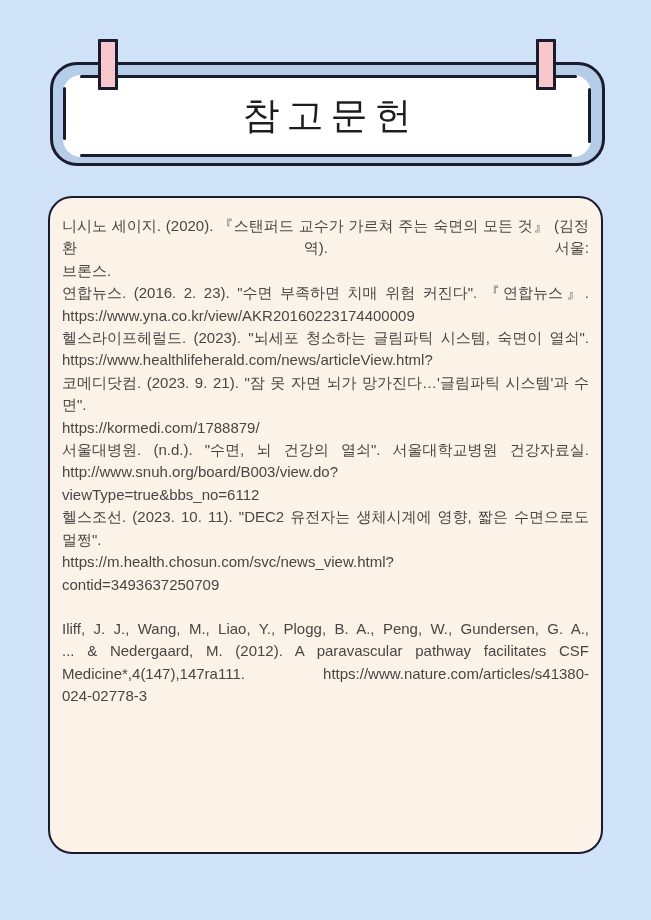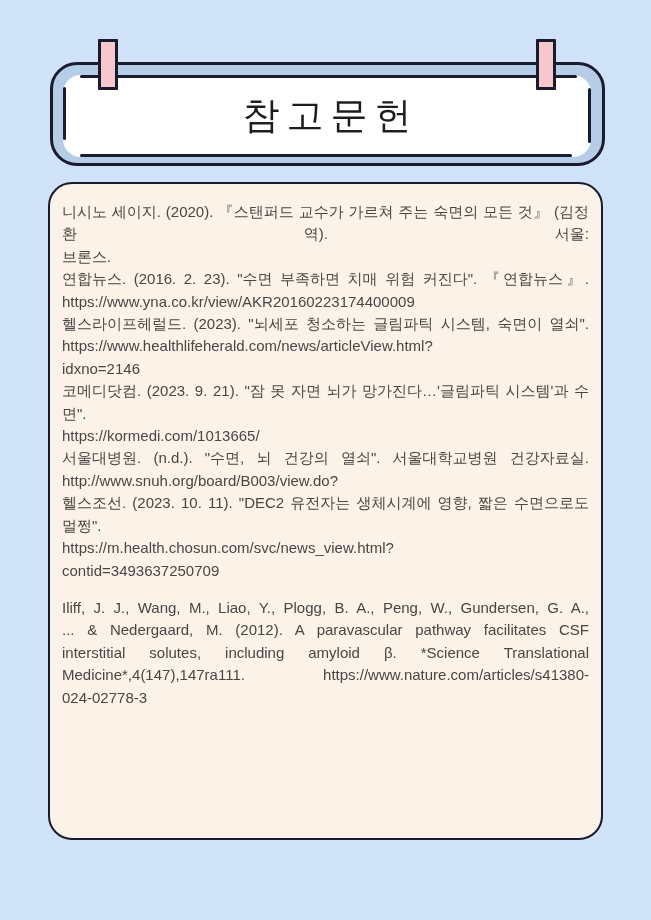--- a/index.html
+++ b/index.html
@@ -52,32 +52,32 @@
     position:absolute;
     width:20px;height:51px;
     background:var(--clip-pink);
     border:3px solid var(--ink);
     border-radius:1px;
   }
   .clip-left{left:98px;top:39px;}
   .clip-right{left:536px;top:39px;}
   
   .refs-panel{
-    position:absolute;left:48px;top:182px;width:555px;height:658px;
+    position:absolute;left:48px;top:196px;width:555px;height:658px;
     background:var(--paper-cream);
     border:2.5px solid var(--ink);
     border-radius:24px;
     padding:17px 12px 12px 12px;
     overflow:hidden;
     color:var(--text-color);
     font-size:15px;
     line-height:22.4px;
   }
   .ref{margin:0;}
-  .ref.gap{margin-top:15px;}
+  .ref.gap{margin-top:22px;}
   .ln{min-height:22.4px;overflow-wrap:break-word;}
   .ln.just{text-align:justify;text-align-last:justify;}
 </style>
 </head>
 <body>
 
 <div class="header-wrap">
   <div class="header-frame"></div>
   <div class="header-panel">
     <div class="page-title">참고문헌</div>
@@ -96,35 +96,34 @@
       <div class="ln just">니시노 세이지. (2020). 『스탠퍼드 교수가 가르쳐 주는 숙면의 모든 것』 (김정환 역). 서울:</div>
       <div class="ln">브론스.</div>
     </div>
     <div class="ref">
       <div class="ln just">연합뉴스. (2016. 2. 23). "수면 부족하면 치매 위험 커진다". 『연합뉴스』.</div>
       <div class="ln">https://www.yna.co.kr/view/AKR20160223174400009</div>
     </div>
     <div class="ref">
       <div class="ln just">헬스라이프헤럴드. (2023). "뇌세포 청소하는 글림파틱 시스템, 숙면이 열쇠".</div>
       <div class="ln">https://www.healthlifeherald.com/news/articleView.html?</div>
-      <div class="ln">idxno=2146</div>
     </div>
     <div class="ref">
       <div class="ln just">코메디닷컴. (2023. 9. 21). "잠 못 자면 뇌가 망가진다…'글림파틱 시스템'과 수면".</div>
-      <div class="ln">https://kormedi.com/1013665/</div>
+      <div class="ln">https://kormedi.com/1788879/</div>
     </div>
     <div class="ref">
       <div class="ln just">서울대병원. (n.d.). "수면, 뇌 건강의 열쇠". 서울대학교병원 건강자료실.</div>
       <div class="ln">http://www.snuh.org/board/B003/view.do?</div>
+      <div class="ln">viewType=true&amp;bbs_no=6112</div>
     </div>
     <div class="ref">
       <div class="ln just">헬스조선. (2023. 10. 11). "DEC2 유전자는 생체시계에 영향, 짧은 수면으로도 멀쩡".</div>
       <div class="ln">https://m.health.chosun.com/svc/news_view.html?</div>
       <div class="ln">contid=3493637250709</div>
     </div>
     <div class="ref gap">
       <div class="ln just">Iliff, J. J., Wang, M., Liao, Y., Plogg, B. A., Peng, W., Gundersen, G. A.,</div>
       <div class="ln just">... &amp; Nedergaard, M. (2012). A paravascular pathway facilitates CSF</div>
-      <div class="ln just">interstitial solutes, including amyloid β. *Science Translational</div>
       <div class="ln just">Medicine*,4(147),147ra111. https://www.nature.com/articles/s41380-</div>
       <div class="ln">024-02778-3</div>
     </div>
   </div>
 
 </body></html>

